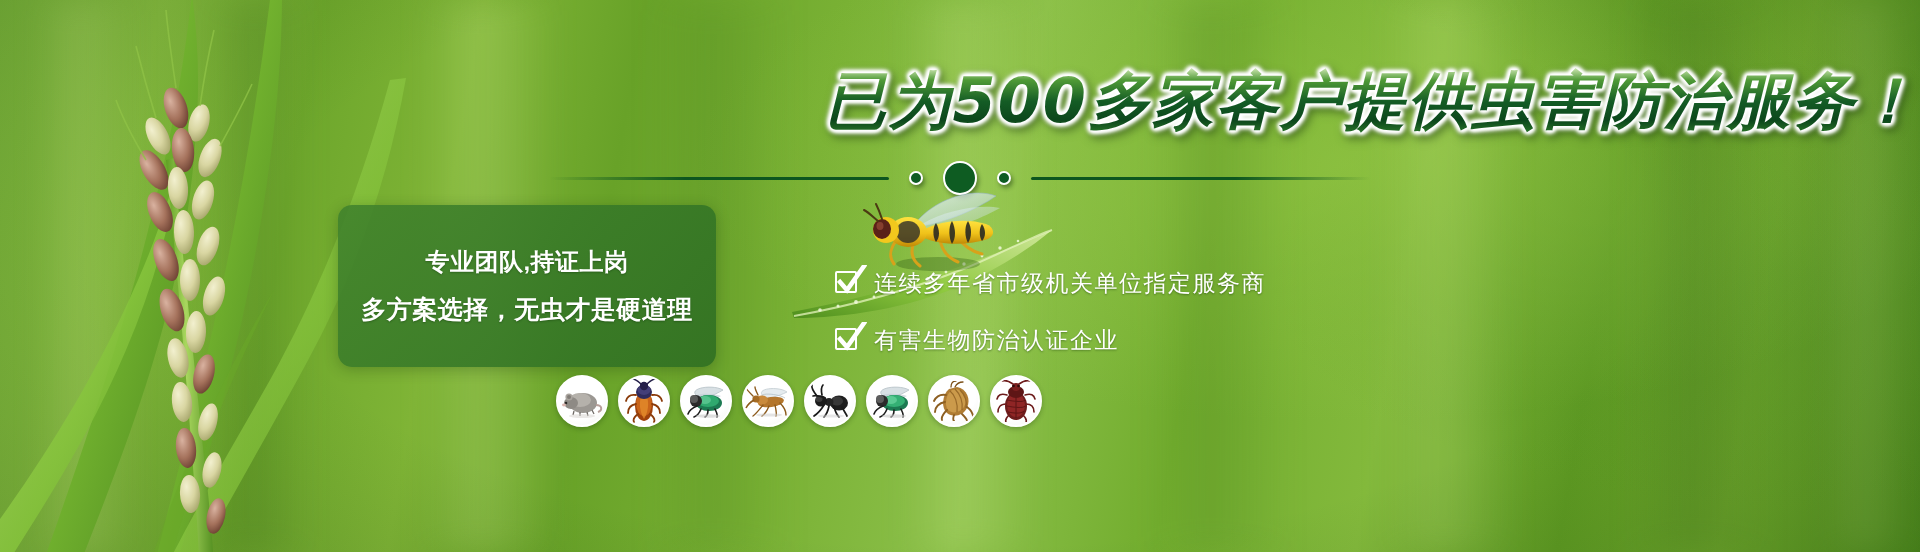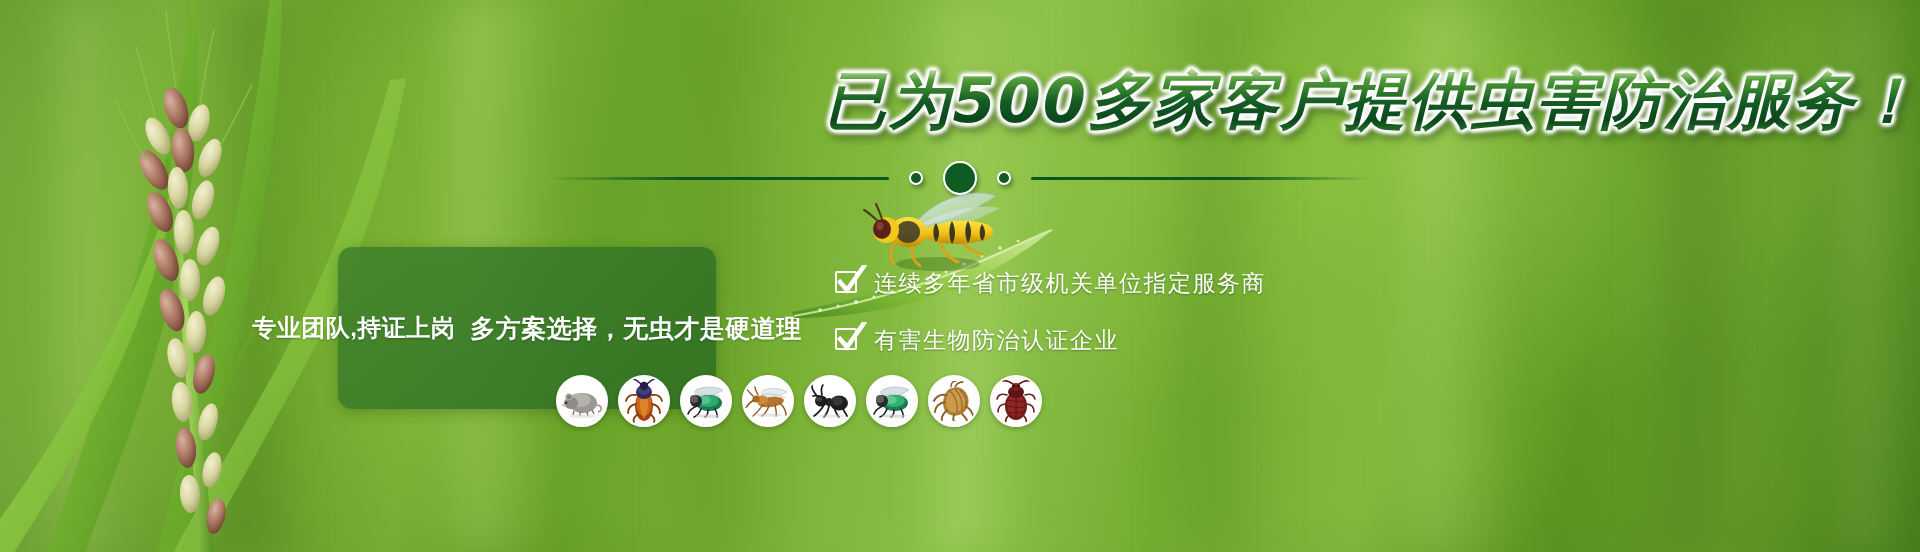--- a/index.html
+++ b/index.html
@@ -99,25 +99,24 @@
   .dot.s { width:14px; height:14px; }
   .dot.l { width:34px; height:34px; }
 
   
   .panel {
     position:absolute; left:338px; top:205px;
     width:378px; height:162px;
     border-radius:14px;
     background:linear-gradient(135deg, rgba(64,130,44,.88) 0%, rgba(56,122,40,.90) 45%, rgba(48,112,34,.92) 100%);
     box-shadow:0 3px 14px rgba(20,50,10,.28);
-    display:flex; flex-direction:row;
+    display:flex; flex-direction:column;
     align-items:center; justify-content:center;
     gap:15px;
     padding:8px 10px;
-    margin-top:42px;
   }
   .panel-line {
     color:#ffffff;
     font-weight:bold;
     white-space:nowrap;
     text-align:center;
     letter-spacing:.5px;
     text-shadow:0 1px 2px rgba(10,40,5,.35);
   }
   .panel-line.l1 { font-size:24px; }

